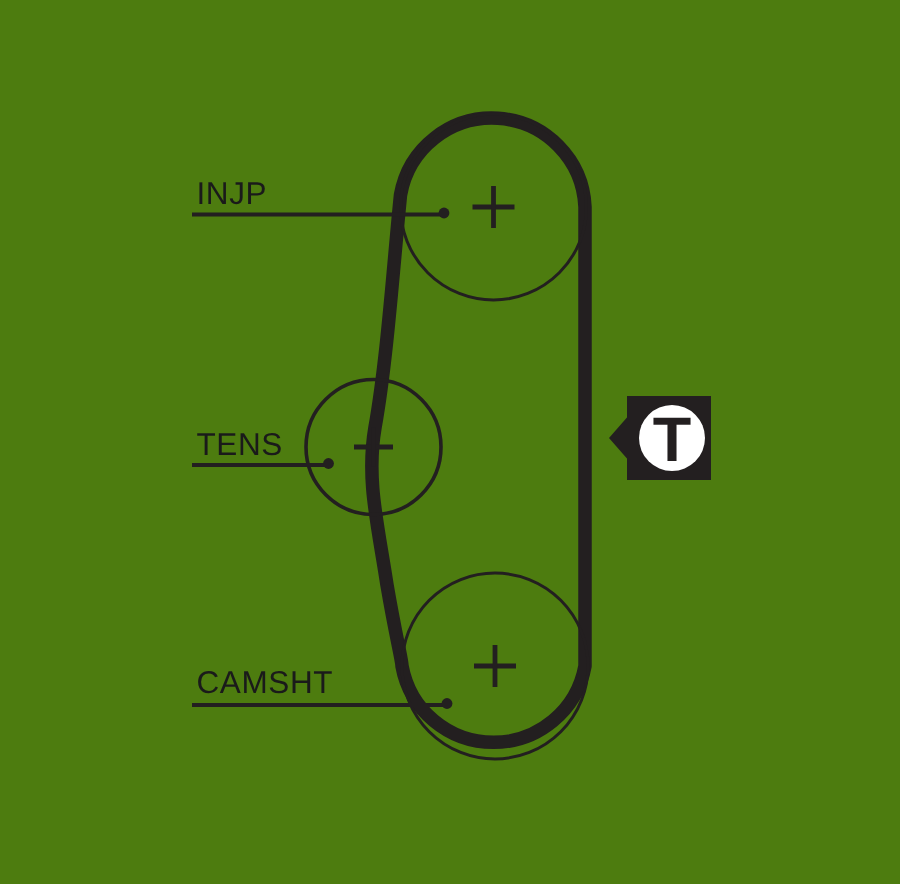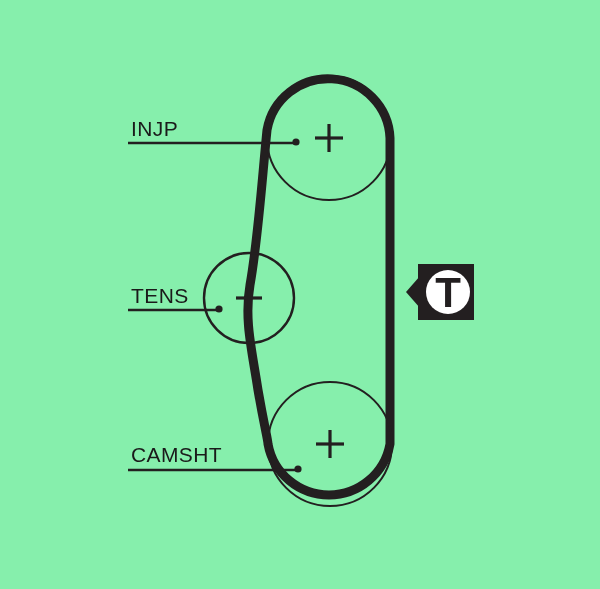--- a/index.html
+++ b/index.html
@@ -8,21 +8,21 @@
     padding: 0;
     background: #ffffff;
   }
   body {
     font-family: "Liberation Sans", sans-serif;
   }
   #canvas {
     position: relative;
     width: 600px;
     height: 589px;
-    background: #86efac;
+    background: #4d7c0f;
     overflow: hidden;
   }
   #diagram-svg {
     position: absolute;
     left: 0;
     top: 0;
     width: 600px;
     height: 589px;
     display: block;
   }

